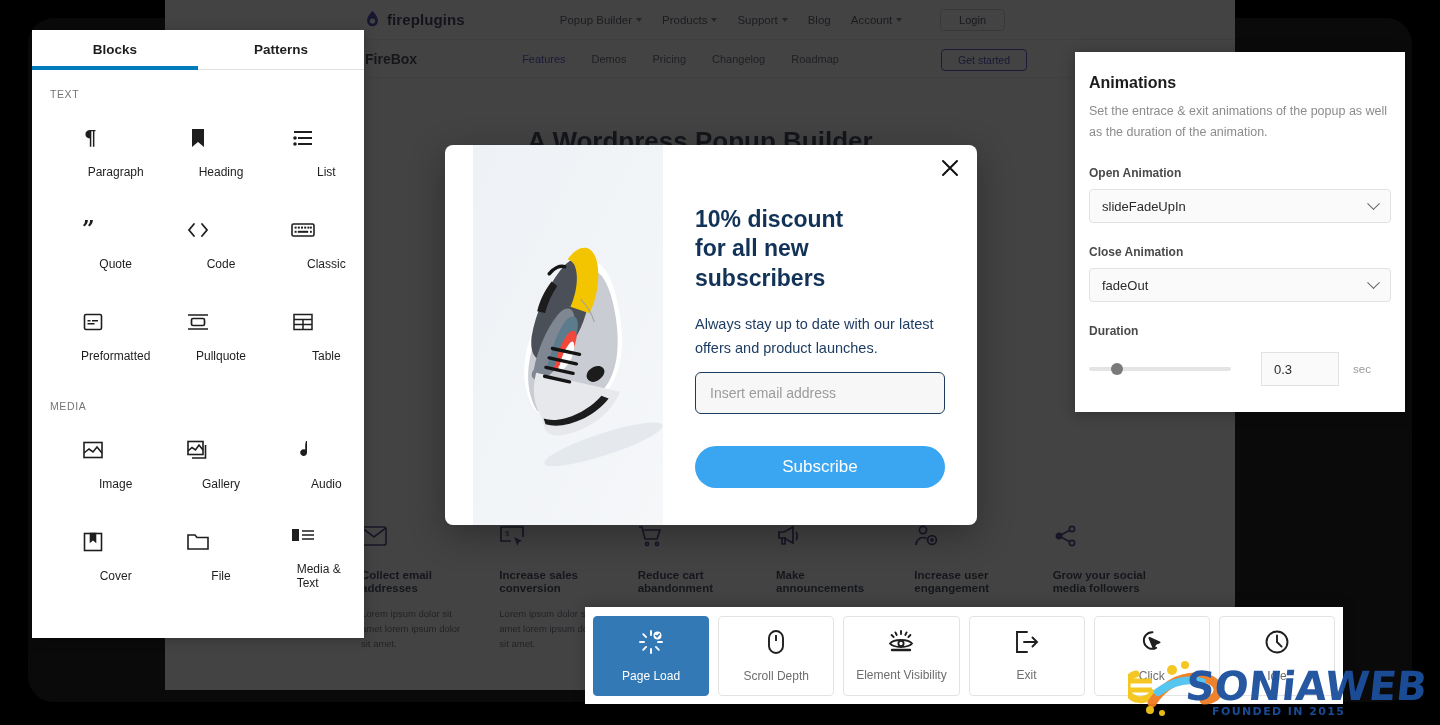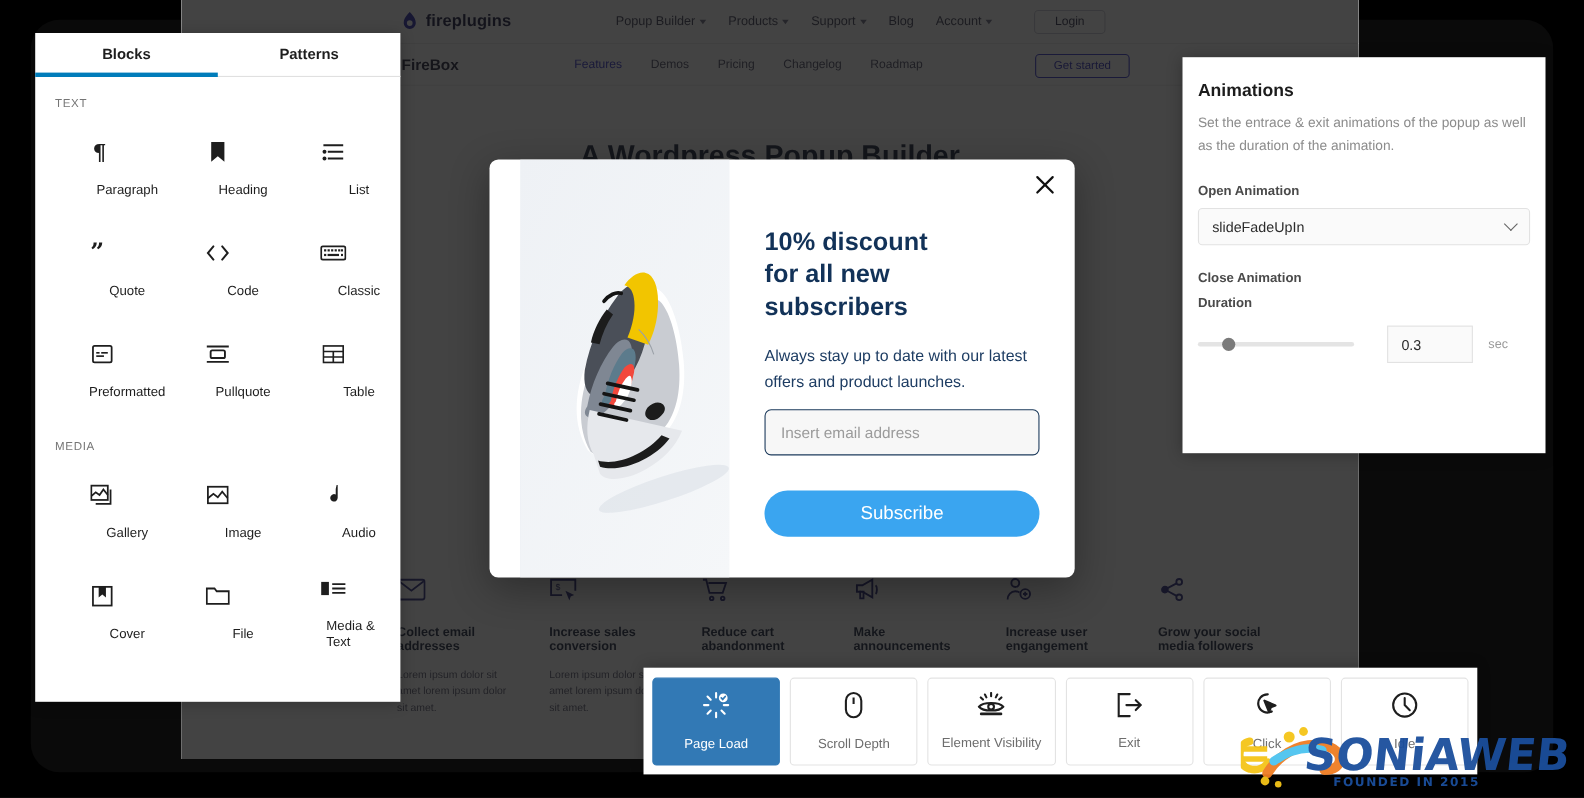--- a/index.html
+++ b/index.html
@@ -454,36 +454,36 @@
             </svg>
           </span>
         <span class="block-lb">Table</span>
       </div>
     </div>
 
     <div class="ins-section">MEDIA</div>
     <div class="blocks-grid">
       <div class="block-cell">
         <span class="block-ic">
+            <svg width="20" height="18" viewBox="0 0 20 18" stroke="#1e1e1e" stroke-width="1.6" fill="none">
+              <rect x="1" y="1.5" width="18" height="15"></rect>
+              <path d="M1 12l5-4 4 3 4-5 5 6"></path>
+            </svg>
+          </span>
+        <span class="block-lb">Image</span>
+      </div>
+      <div class="block-cell">
+        <span class="block-ic">
             <svg width="22" height="20" viewBox="0 0 22 20" stroke="#1e1e1e" stroke-width="1.6" fill="none">
               <rect x="1" y="1.5" width="15" height="13"></rect>
               <path d="M1 11l4-3.5 3.5 2.5L12 5l4 5"></path>
               <path d="M18.5 5v13H5"></path>
             </svg>
           </span>
         <span class="block-lb">Gallery</span>
-      </div>
-      <div class="block-cell">
-        <span class="block-ic">
-            <svg width="20" height="18" viewBox="0 0 20 18" stroke="#1e1e1e" stroke-width="1.6" fill="none">
-              <rect x="1" y="1.5" width="18" height="15"></rect>
-              <path d="M1 12l5-4 4 3 4-5 5 6"></path>
-            </svg>
-          </span>
-        <span class="block-lb">Image</span>
       </div>
       <div class="block-cell">
         <span class="block-ic">
             <svg width="16" height="20" viewBox="0 0 16 20" fill="#1e1e1e">
               <path d="M12 1v11.6a3.4 3.4 0 1 1-1.8-3V4.5L11 1z"></path>
             </svg>
           </span>
         <span class="block-lb">Audio</span>
       </div>
       <div class="block-cell">
@@ -521,20 +521,24 @@
     <div class="anim-title">Animations</div>
     <div class="anim-desc">Set the entrace &amp; exit animations of the popup as well as the duration of the animation.</div>
 
     <div class="field-label">Open Animation</div>
     <div class="select-box">
       <span>slideFadeUpIn</span>
       <i class="chev"></i>
     </div>
 
     <div class="field-label">Close Animation</div>
+    <div class="select-box">
+      <span>fadeOut</span>
+      <i class="chev"></i>
+    </div>
 
     <div class="field-label">Duration</div>
     <div class="dur-row">
       <div class="slider">
         <span class="knob"></span>
       </div>
       <div class="num-box">0.3</div>
       <span class="unit">sec</span>
     </div>
   </div>

